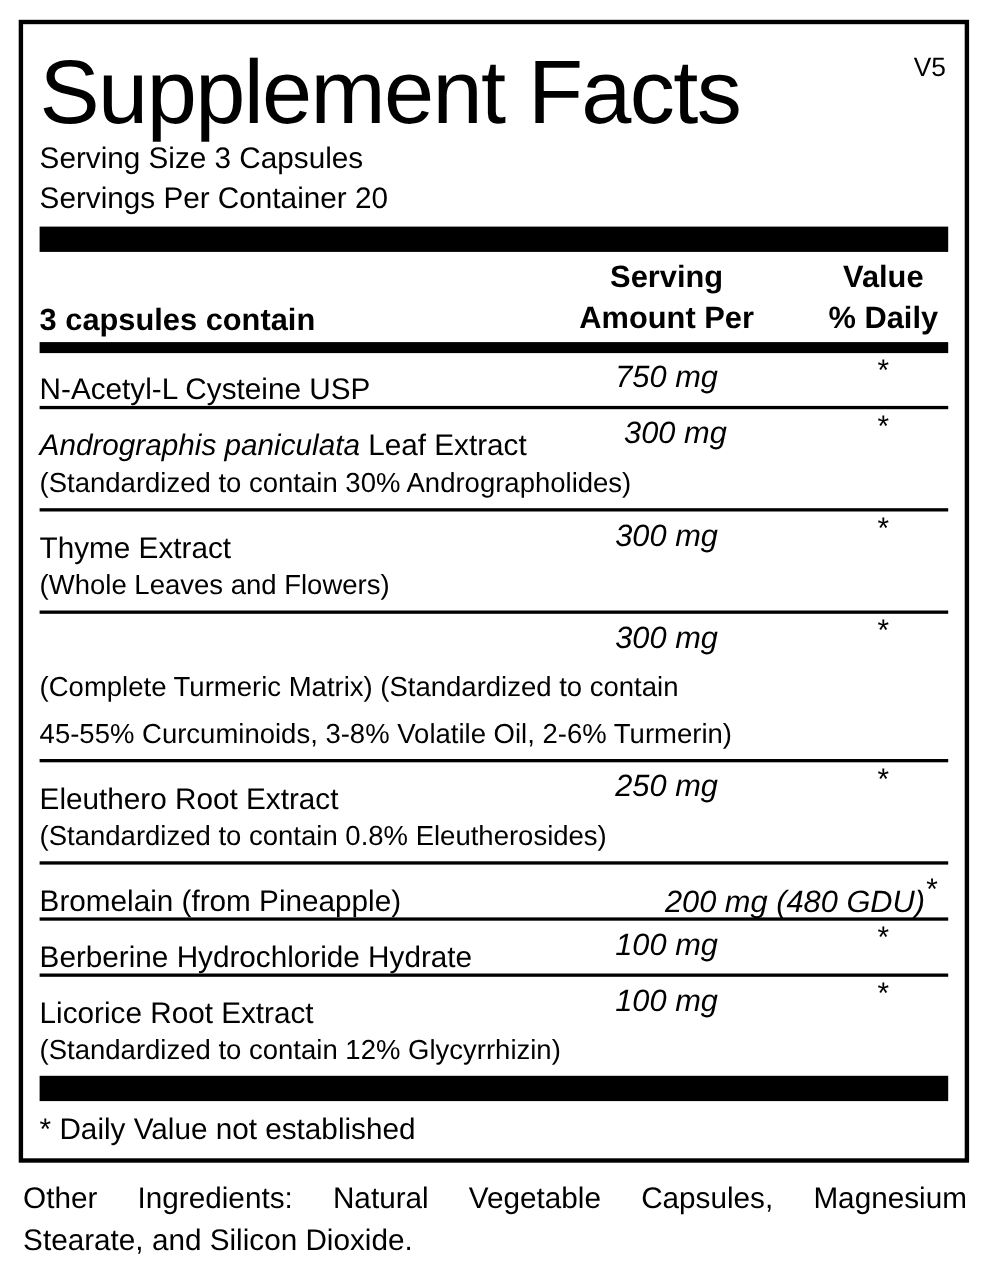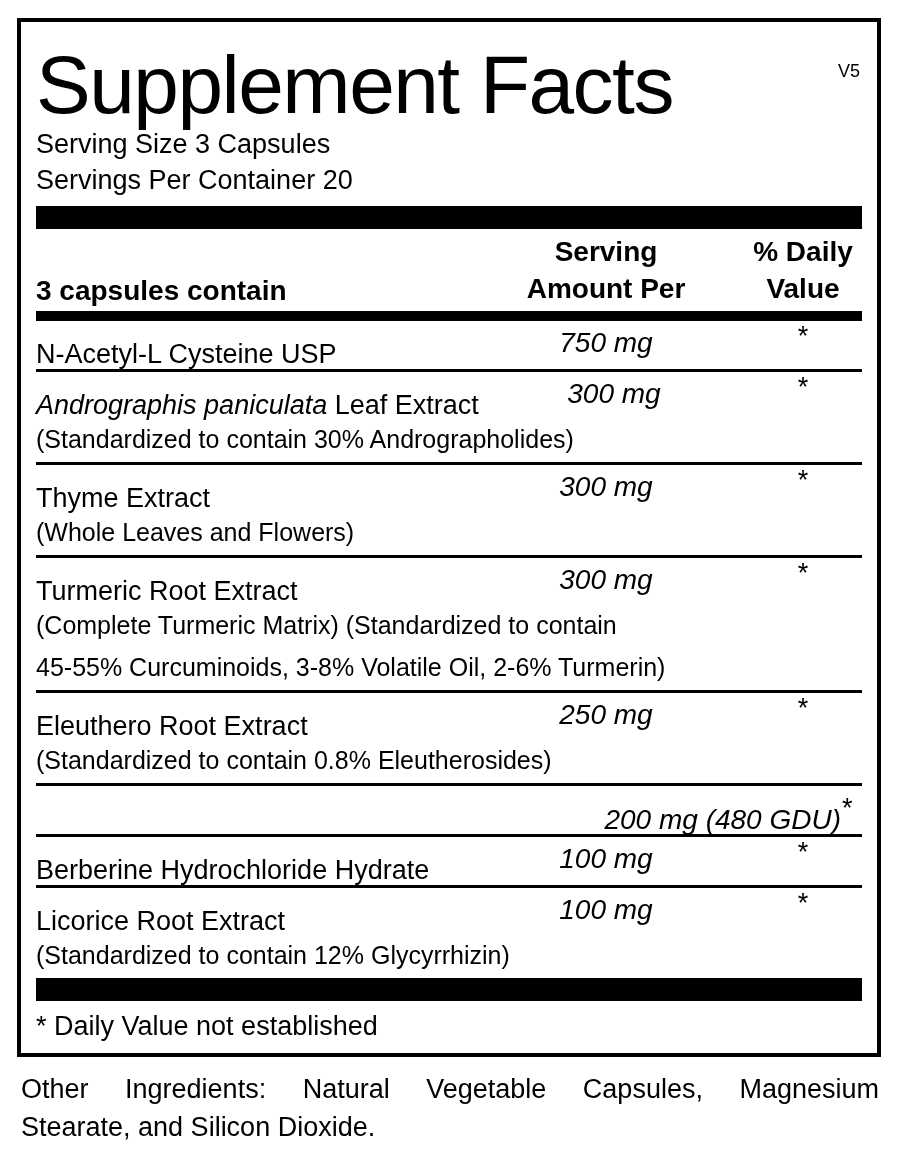--- a/index.html
+++ b/index.html
@@ -52,22 +52,22 @@
     top: 22px;
     font-size: 82px;
     font-weight: normal;
     letter-spacing: -1.5px;
     line-height: 1;
     white-space: nowrap;
   }
   .version {
     position: absolute;
     right: 2px;
-    top: 40px;
-    font-size: 18px;
+    top: 28px;
+    font-size: 24px;
     font-weight: normal;
     line-height: 1;
   }
 
   
   .serving-block {
     margin-top: 2px;
   }
   .serving-line {
     font-size: 27px;
@@ -243,22 +243,22 @@
 
       <div class="bar-thick"></div>
 
       <div class="col-header">
         <div class="left-head">3 capsules contain</div>
         <div class="amount-head">
           <div>Serving</div>
           <div>Amount Per</div>
         </div>
         <div class="dv-head">
+          <div>Value</div>
           <div>% Daily</div>
-          <div>Value</div>
         </div>
       </div>
 
       <div class="rule-med"></div>
 
       <div class="row">
         <div class="row-main">
           <div class="ing-name">N-Acetyl-L Cysteine USP</div>
           <div class="ing-amount std">750 mg</div>
           <div class="ing-dv">*</div>
@@ -281,41 +281,41 @@
           <div class="ing-name">Thyme Extract</div>
           <div class="ing-amount std">300 mg</div>
           <div class="ing-dv">*</div>
         </div>
         <div class="sub-line">(Whole Leaves and Flowers)</div>
       </div>
       <div class="rule-thin"></div>
 
       <div class="row">
         <div class="row-main">
-          <div class="ing-name">Turmeric Root Extract</div>
           <div class="ing-amount std">300 mg</div>
           <div class="ing-dv">*</div>
         </div>
         <div class="sub-line">(Complete Turmeric Matrix) (Standardized to contain</div>
         <div class="sub-line">45-55% Curcuminoids, 3-8% Volatile Oil, 2-6% Turmerin)</div>
       </div>
       <div class="rule-thin"></div>
 
       <div class="row">
         <div class="row-main">
           <div class="ing-name">Eleuthero Root Extract</div>
           <div class="ing-amount std">250 mg</div>
           <div class="ing-dv">*</div>
         </div>
         <div class="sub-line">(Standardized to contain 0.8% Eleutherosides)</div>
       </div>
       <div class="rule-thin"></div>
 
       <div class="row">
         <div class="row-main">
+          <div class="ing-name">Bromelain (from Pineapple)</div>
           <div class="ing-amount wide">200 mg (480 GDU)</div>
           <div class="ing-dv inline">*</div>
         </div>
       </div>
       <div class="rule-thin"></div>
 
       <div class="row">
         <div class="row-main">
           <div class="ing-name">Berberine Hydrochloride Hydrate</div>
           <div class="ing-amount std">100 mg</div>

